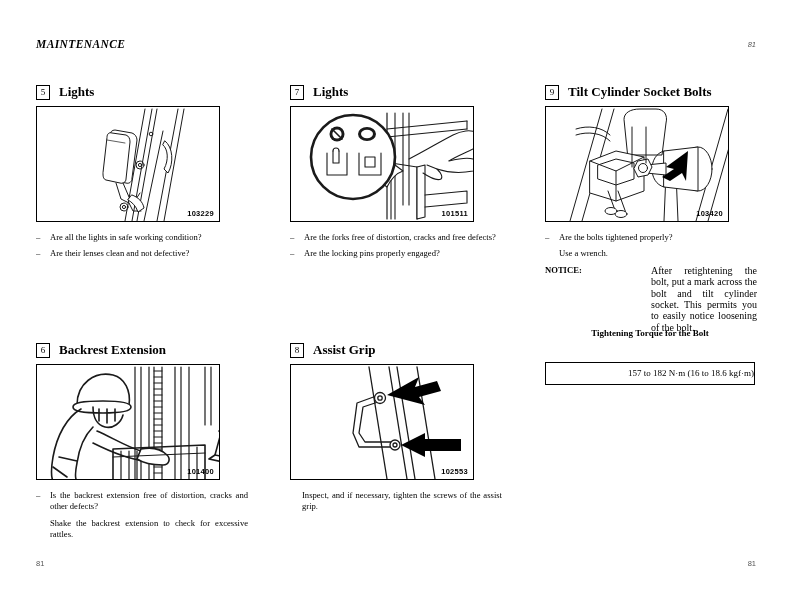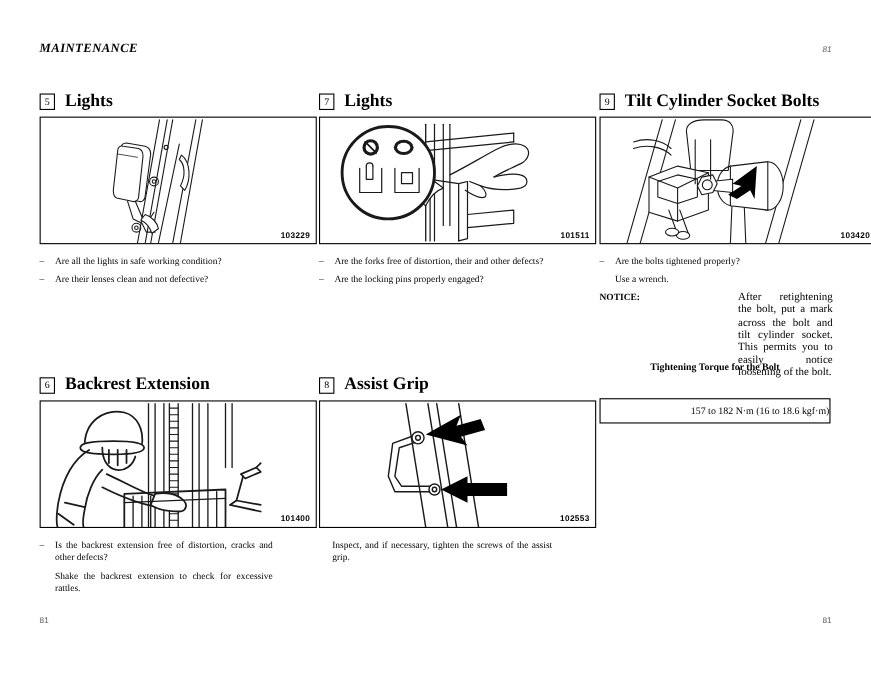--- a/index.html
+++ b/index.html
@@ -68,28 +68,28 @@
     border: 1px solid #000;
     font-size: 9px;
     line-height: 13px;
     text-align: center;
     font-family: "Liberation Serif", serif;
     flex: 0 0 auto;
   }
   .sec-title {
     margin-left: 9px;
     font-weight: bold;
-    font-size: 16px;
+    font-size: 13px;
     font-family: "Liberation Serif", serif;
     white-space: nowrap;
   }
 
   
   .figbox {
-    width: 252px;
+    width: 184px;
     height: 116px;
     border: 1px solid #000;
     position: relative;
     background: #fff;
     overflow: hidden;
     box-sizing: border-box;
   }
   .figbox svg { display: block; }
   .fig-code {
     position: absolute;
@@ -128,21 +128,20 @@
   .plain-noindent {
     margin-bottom: 5px;
     text-align: justify;
     margin-left: 12px;
   }
 
   
   .notice {
     display: flex;
     margin-top: 3px;
-    gap: 20px;
   }
   .notice-label {
     font-weight: bold;
     flex: 0 0 auto;
     width: 58px;
     font-size: 8.6px;
   }
   .notice-body {
     flex: 1 1 auto;
     text-align: justify;
@@ -296,21 +295,21 @@
 
         <path d="M68 46 L68 68 L90 68 L90 46"></path>
         <path d="M74 50 L74 60 L84 60 L84 50 Z" fill="#fff"></path>
       </g>
     </svg>
     <div class="fig-code">101511</div>
   </div>
   <div class="txt">
     <div class="bullet">
       <span class="dash">–</span>
-      <span class="btext">Are the forks free of distortion, their and other defects?</span>
+      <span class="btext">Are the forks free of distortion, cracks and free defects?</span>
     </div>
     <div class="bullet">
       <span class="dash">–</span>
       <span class="btext">Are the locking pins properly engaged?</span>
     </div>
   </div>
 </div>
 
 <div class="col col-3 row-1">
   <div class="sec-head">

